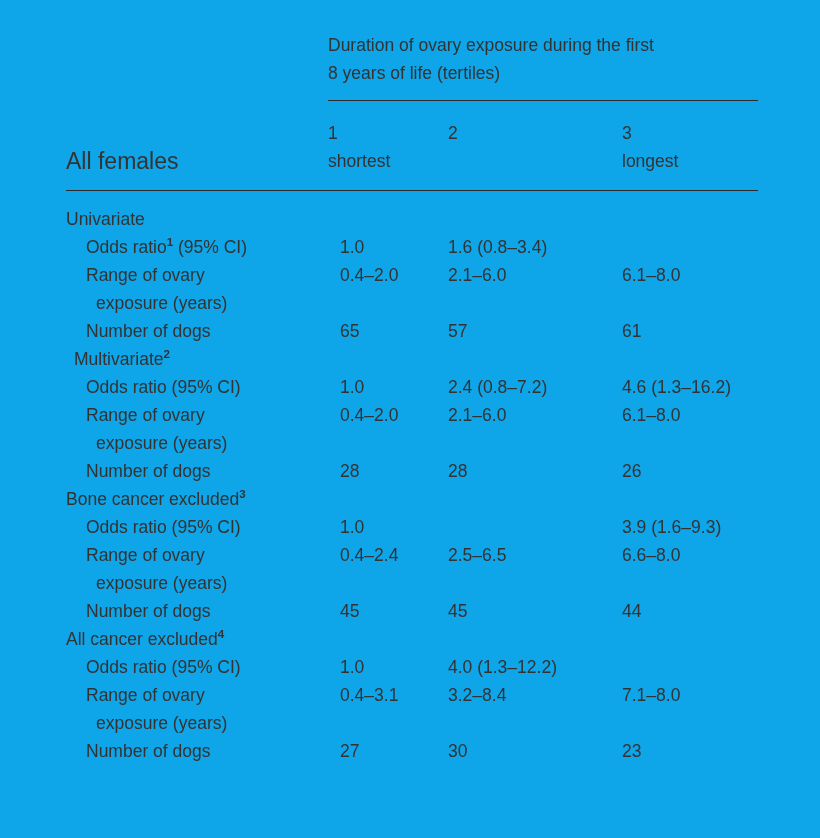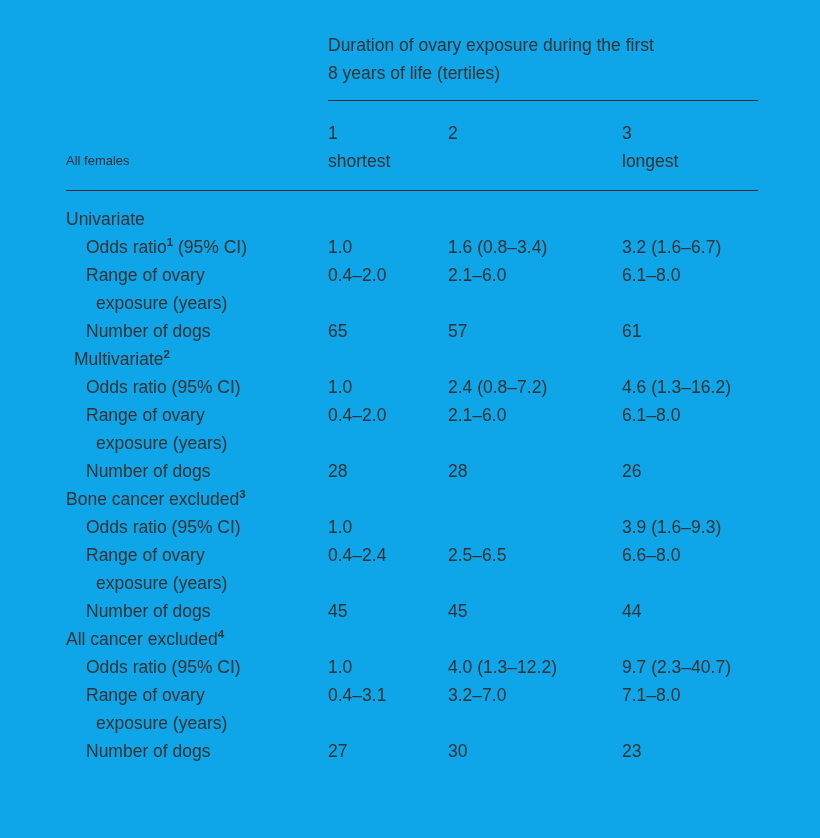--- a/index.html
+++ b/index.html
@@ -66,21 +66,21 @@
   }
   .colhead-num  { top: 119px; }
   .colhead-1 { left: 328px; }
   .colhead-2 { left: 448px; }
   .colhead-3 { left: 622px; }
 
   .stub-title {
     position: absolute;
     left: 66px;
     top: 147px;
-    font-size: 13px;
+    font-size: 23px;
     line-height: 28px;
     color: #333333;
   }
 
   
   .body-area {
     position: absolute;
     left: 0;
     top: 205px;
     width: 820px;
@@ -97,21 +97,21 @@
     font-size: 17.5px;
     line-height: 28px;
     color: #333333;
     white-space: nowrap;
   }
 
   .cell-label { left: 66px; }
   .cell-label.indent-1 { left: 86px; }
   .cell-label.indent-2 { left: 96px; }
 
-  .cell-c1 { left: 328px; }
+  .cell-c1 { left: 340px; }
   .cell-c2 { left: 448px; }
   .cell-c3 { left: 622px; }
 
   sup {
     font-size: 0.66em;
     font-weight: bold;
     vertical-align: super;
     line-height: 0;
   }
 </style>
@@ -141,21 +141,20 @@
   </div>
 
   <div class="body-area" id="body-area">
       <div class="trow" style="position: absolute; left: 0px; top: 0px; width: 820px; padding-left: 36px;">
         <div class="cell cell-label">Univariate</div>
       </div>
       <div class="trow" style="position: absolute; left: 0px; top: 28px; width: 820px;">
         <div class="cell cell-label indent-1">Odds ratio<sup>1</sup><span> (95% CI)</span></div>
         <div class="cell cell-c1">1.0</div>
         <div class="cell cell-c2">1.6 (0.8–3.4)</div>
-        <div class="cell cell-c3">3.2 (1.6–6.7)</div>
       </div>
       <div class="trow" style="position: absolute; left: 0px; top: 56px; width: 820px;">
         <div class="cell cell-label indent-1">Range of ovary</div>
         <div class="cell cell-c1">0.4–2.0</div>
         <div class="cell cell-c2">2.1–6.0</div>
         <div class="cell cell-c3">6.1–8.0</div>
       </div>
       <div class="trow" style="position: absolute; left: 0px; top: 84px; width: 820px;">
         <div class="cell cell-label indent-2">exposure (years)</div>
       </div>
@@ -212,26 +211,25 @@
         <div class="cell cell-c2">45</div>
         <div class="cell cell-c3">44</div>
       </div>
       <div class="trow" style="position: absolute; left: 0px; top: 420px; width: 700px;">
         <div class="cell cell-label">All cancer excluded<sup>4</sup></div>
       </div>
       <div class="trow" style="position: absolute; left: 0px; top: 448px; width: 820px;">
         <div class="cell cell-label indent-1">Odds ratio (95% CI)</div>
         <div class="cell cell-c1">1.0</div>
         <div class="cell cell-c2">4.0 (1.3–12.2)</div>
-        <div class="cell cell-c3">9.7 (2.3–40.7)</div>
       </div>
       <div class="trow" style="position: absolute; left: 0px; top: 476px; width: 820px;">
         <div class="cell cell-label indent-1">Range of ovary</div>
         <div class="cell cell-c1">0.4–3.1</div>
-        <div class="cell cell-c2">3.2–7.0</div>
+        <div class="cell cell-c2">3.2–8.4</div>
         <div class="cell cell-c3">7.1–8.0</div>
       </div>
       <div class="trow" style="position: absolute; left: 0px; top: 504px; width: 820px;">
         <div class="cell cell-label indent-2">exposure (years)</div>
       </div>
       <div class="trow" style="position: absolute; left: 0px; top: 532px; width: 820px;">
         <div class="cell cell-label indent-1">Number of dogs</div>
         <div class="cell cell-c1">27</div>
         <div class="cell cell-c2">30</div>
         <div class="cell cell-c3">23</div>

